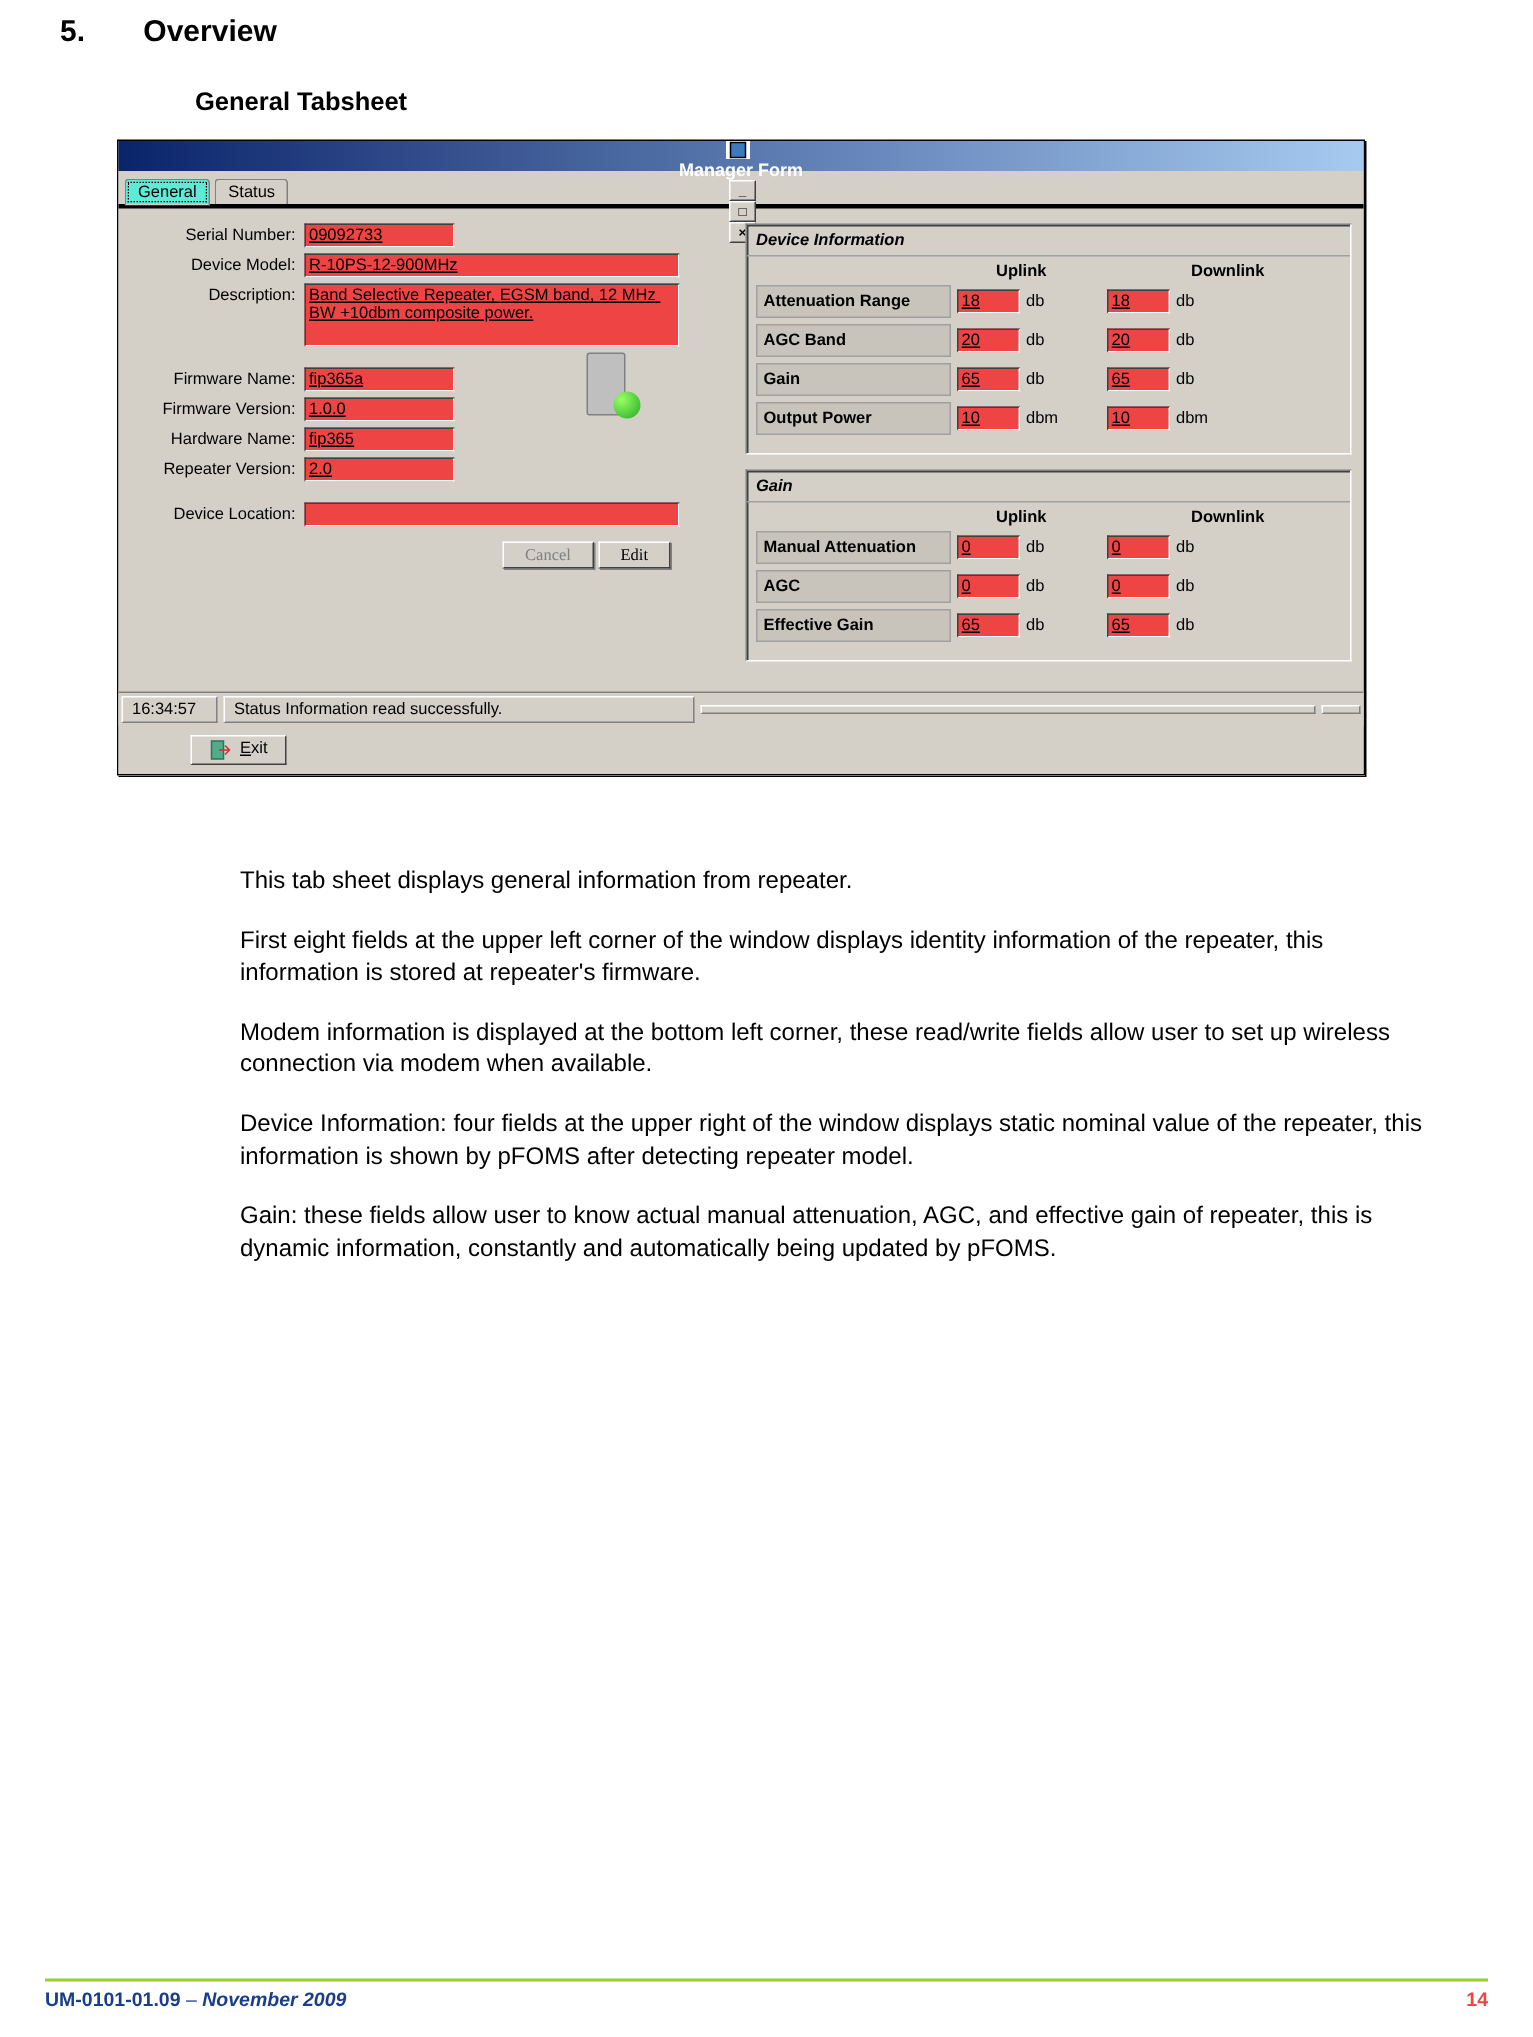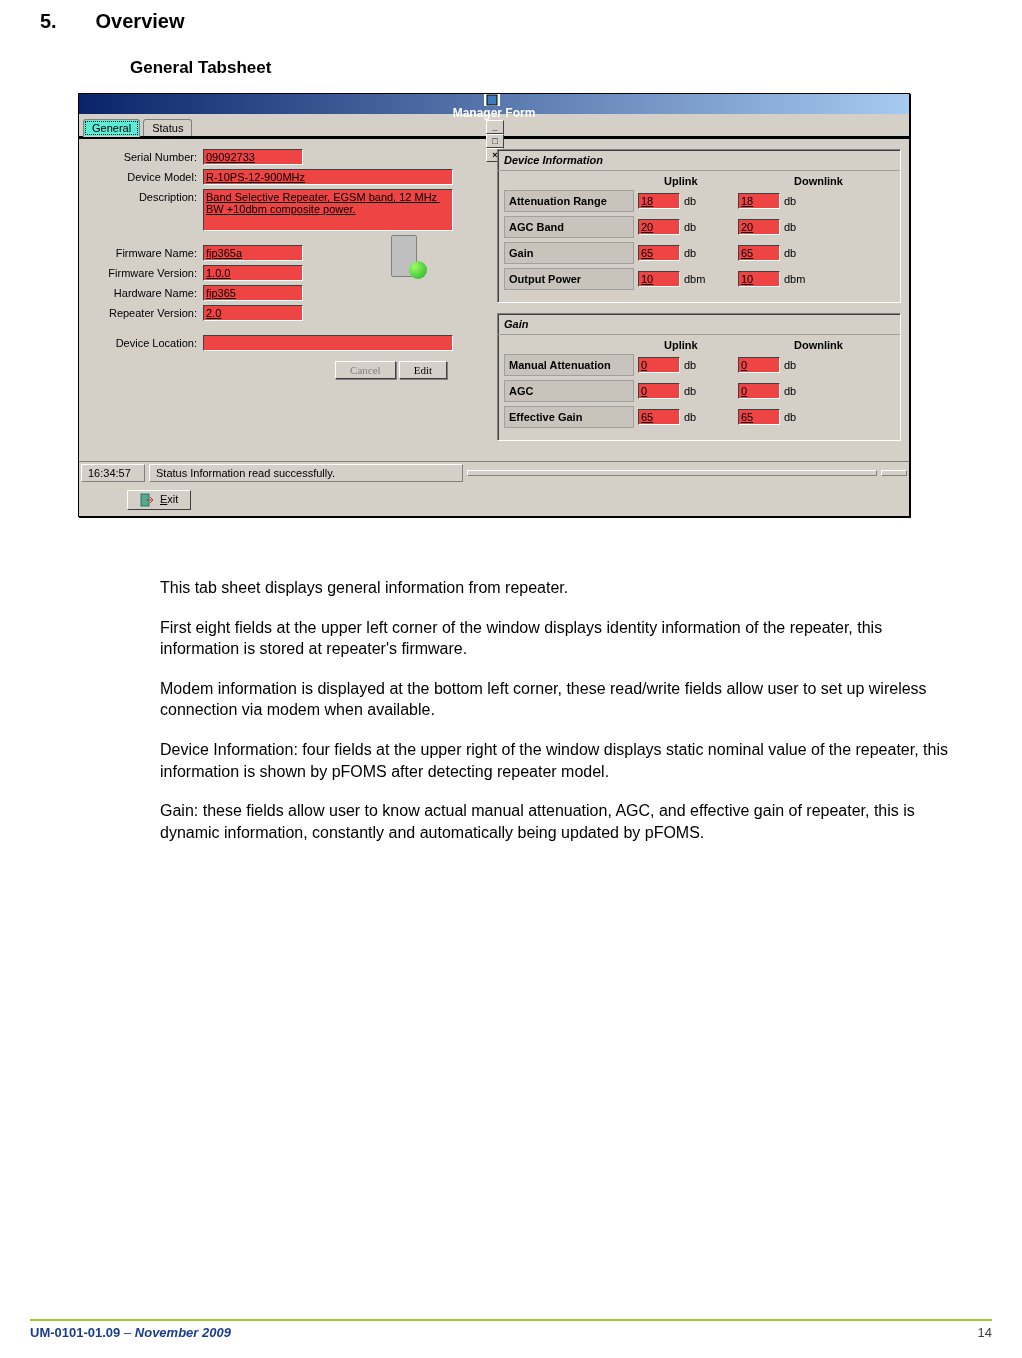--- a/index.html
+++ b/index.html
@@ -155,21 +155,21 @@
   .footer {
     position:absolute; bottom:18px; left:30px; right:30px;
     border-top: 2px solid #9acd32;
     padding-top:4px;
     display:flex; justify-content:space-between;
     font-size:13px;
   }
   .footer .l { color:#1a3e8c; }
   .footer .l .b { font-weight:bold; }
   .footer .l .i { font-style:italic; font-weight:bold;}
-  .footer .r { color:#404040; font-weight:normal;text-align:center; }
+  .footer .r { color:#ef4444; font-weight:bold;text-align:center; }
   .uline { text-decoration: underline; }
 </style>
 </head>
 <body>
 
 <div class="page">
   <h1 class="section">
     <span class="sec-num">5.</span>
     <span>Overview</span>
   </h1>

